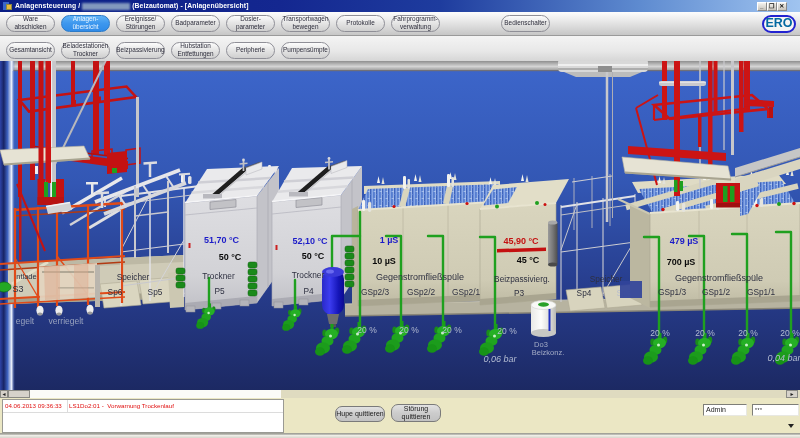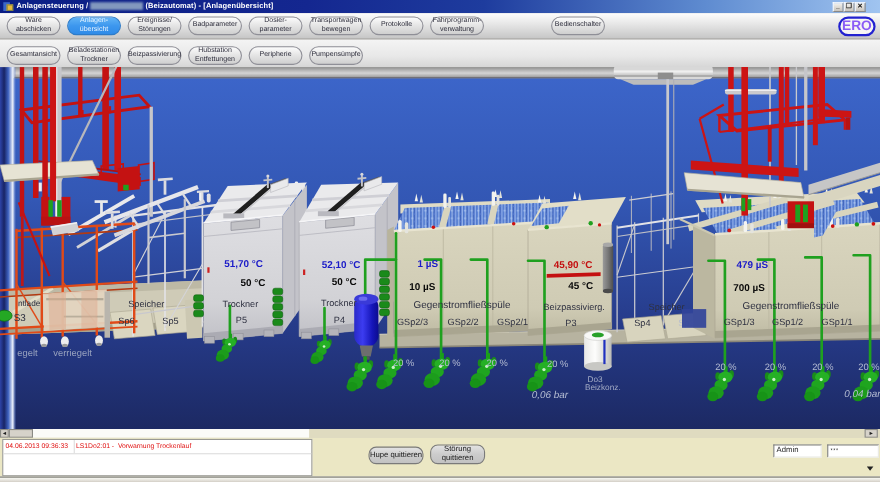--- a/index.html
+++ b/index.html
@@ -121,21 +121,21 @@
           <span>Peripherie</span>
         </div>
       </div>
   <div class="mbtn" style="left:281px;top:41.5px;">
         <div>
           <span>Pumpensümpfe</span>
         </div>
       </div>
   </div>
 
-  <div class="abs" style="left:762px;top:15px;width:34px;height:18px;border:2.5px solid #2222D0;border-radius:9px;background:#F6F6F4;color:#8b5cf6;font-weight:bold;font-size:12.5px;line-height:13px;letter-spacing:-0.5px;text-align:center;letter-spacing:0px;">ERO</div>
+  <div class="abs" style="left:762px;top:15px;width:34px;height:18px;border:2.5px solid #2222D0;border-radius:9px;background:#F6F6F4;color:#0369a1;font-weight:bold;font-size:12.5px;line-height:13px;letter-spacing:-0.5px;text-align:center;letter-spacing:0px;">ERO</div>
 
   <svg class="abs" id="scene" style="left:0;top:61px;" width="800" height="329" viewBox="0 61 800 329">
   <defs>
     <linearGradient id="sky" x1="0" y1="0" x2="0" y2="1">
       <stop offset="0" stop-color="#3C65C9"></stop>
       <stop offset="0.35" stop-color="#3357B4"></stop>
       <stop offset="0.7" stop-color="#263B8A"></stop>
       <stop offset="1" stop-color="#1C2963"></stop>
     </linearGradient>
     <linearGradient id="rail" x1="0" y1="0" x2="0" y2="1">

